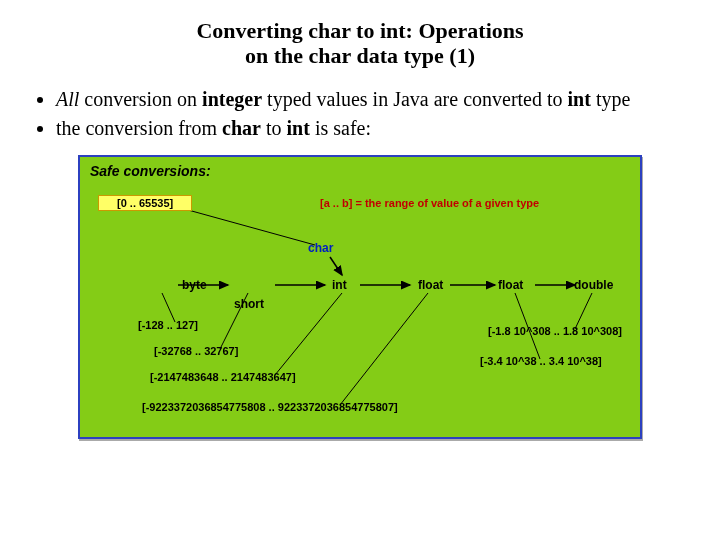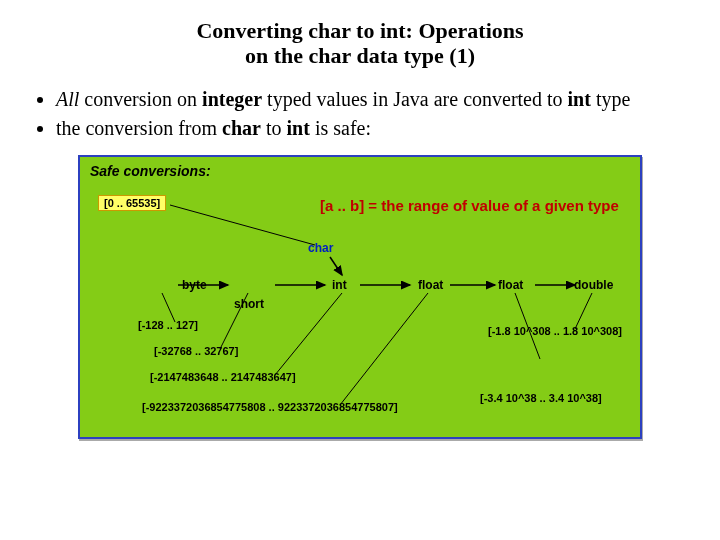--- a/index.html
+++ b/index.html
@@ -49,21 +49,21 @@
     color: #000;
     white-space: nowrap;
   }
   .italic { font-style: italic; font-size: 14px; }
   .chartext { color: #0020c0; }
   .range-def { color: #c00000; }
   .range-charbox {
     position: absolute;
     border: 1px solid #cc9900;
     background: #ffff66;
-    padding: 1px 5px;
+    padding: 1px 18px;
     font-size: 11px;
     font-weight: bold;
   }
   svg { position: absolute; left: 0; top: 0; }
 </style>
 </head>
 <body>
 
 <div class="slide">
   <h1>
@@ -113,32 +113,32 @@
         <line x1="260" y1="248" x2="348" y2="136" stroke="#000" stroke-width="1"></line>
 
         <line x1="460" y1="202" x2="435" y2="136" stroke="#000" stroke-width="1"></line>
 
         <line x1="495" y1="172" x2="512" y2="136" stroke="#000" stroke-width="1"></line>
       </svg>
 
       <div class="lbl italic" style="left:10px; top:6px;">Safe conversions:</div>
 
       <div class="range-charbox" style="left:18px; top:38px;">[0 .. 65535]</div>
-      <div class="lbl range-def" style="left:240px; top:40px; font-size:15px;">[a .. b] = the range of value of a given type</div>
+      <div class="lbl range-def" style="left:240px; top:40px; font-size:11px;">[a .. b] = the range of value of a given type</div>
 
       <div class="lbl chartext" style="left:228px; top:84px;">char</div>
       <div class="lbl" style="left:66px;  top:121px;padding-left:36px;">byte</div>
       <div class="lbl" style="left:154px; top:121px;margin-top:19px;">short</div>
       <div class="lbl" style="left:252px; top:121px;">int</div>
       <div class="lbl" style="left:338px; top:121px;">float</div>
       <div class="lbl" style="left:418px; top:121px;">float</div>
       <div class="lbl" style="left:494px; top:121px;">double</div>
 
       <div class="lbl" style="left:58px;  top:162px; font-size:11px;">[-128 .. 127]</div>
       <div class="lbl" style="left:74px;  top:188px; font-size:11px;">[-32768 .. 32767]</div>
       <div class="lbl" style="left:70px;  top:214px; font-size:11px;">[-2147483648 .. 2147483647]</div>
       <div class="lbl" style="left:62px;  top:244px; font-size:11px;">[-9223372036854775808 .. 9223372036854775807]</div>
-      <div class="lbl" style="left:400px; top:198px; font-size:11px;margin-top:37px;">[-3.4 10^38 .. 3.4 10^38]</div>
+      <div class="lbl" style="left:400px; top:198px; font-size:11px;">[-3.4 10^38 .. 3.4 10^38]</div>
       <div class="lbl" style="left:408px; top:168px; font-size:11px;">[-1.8 10^308 .. 1.8 10^308]</div>
 
     </div>
   </div>
 </div>
 
 </body></html>

